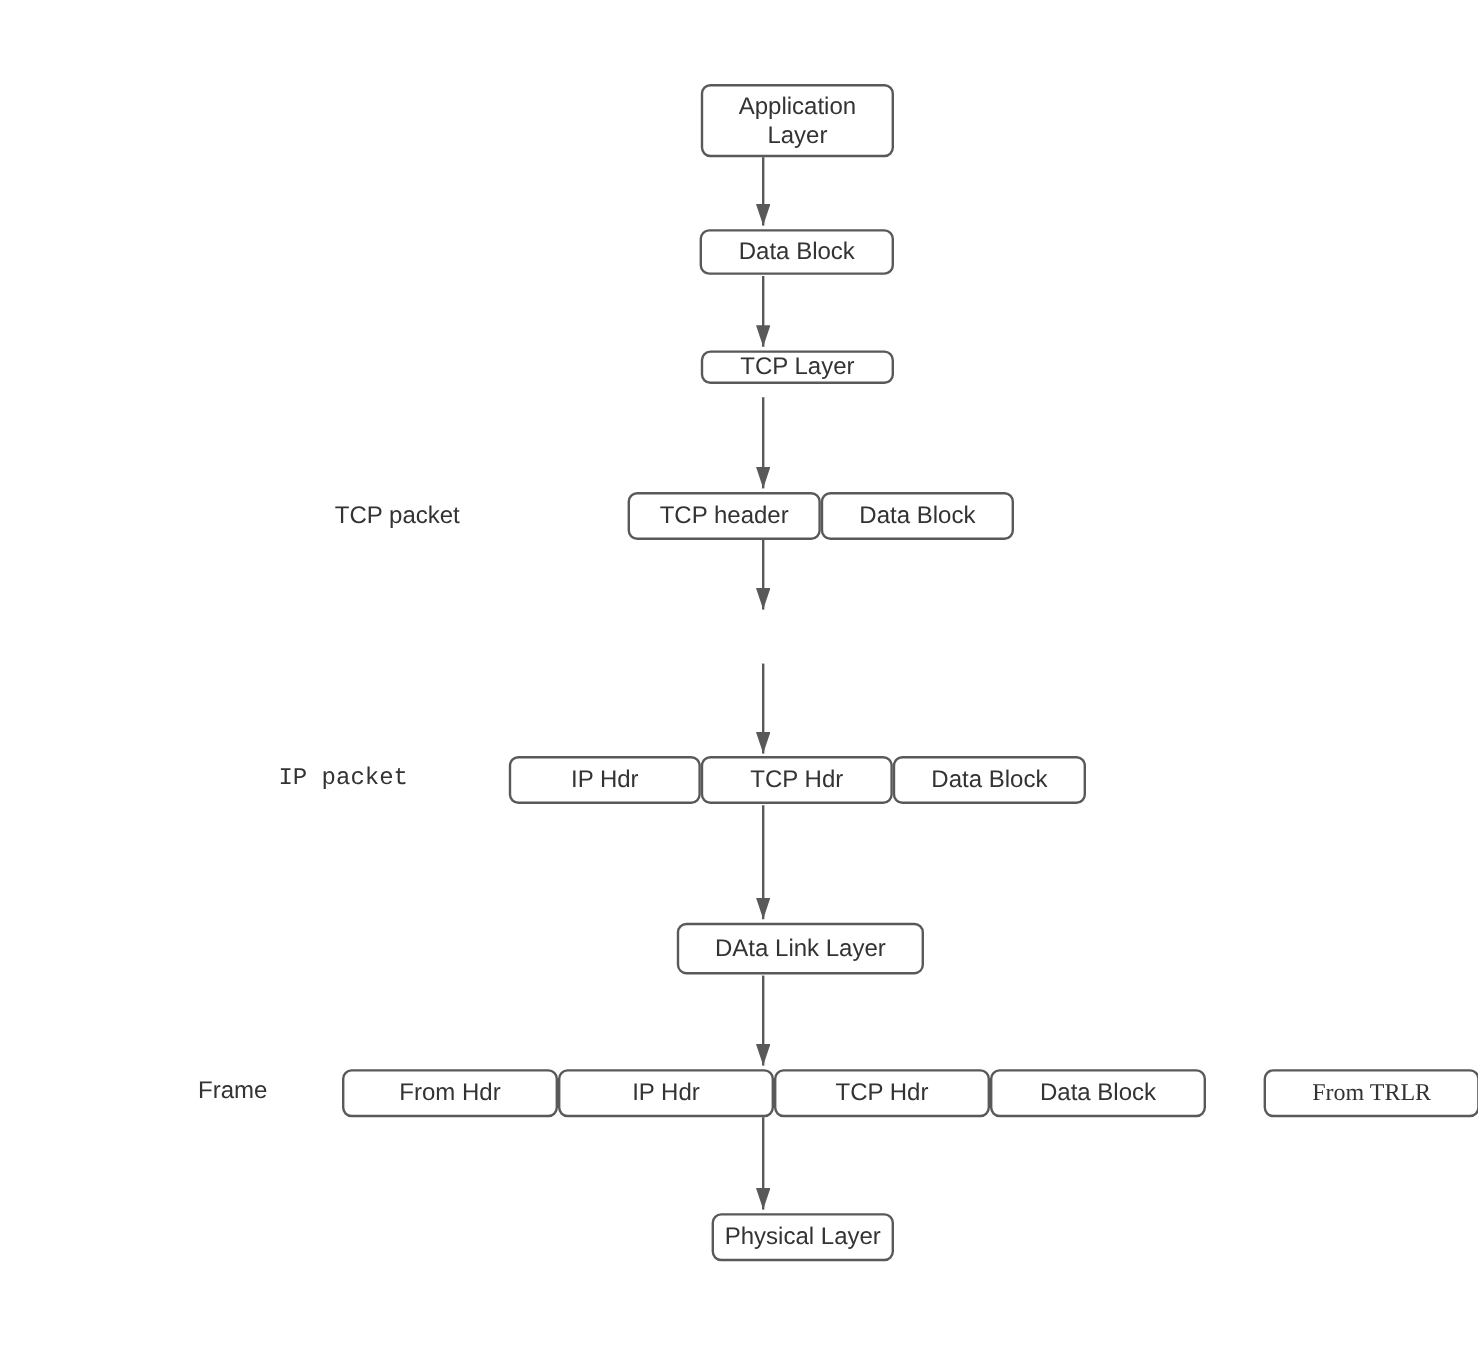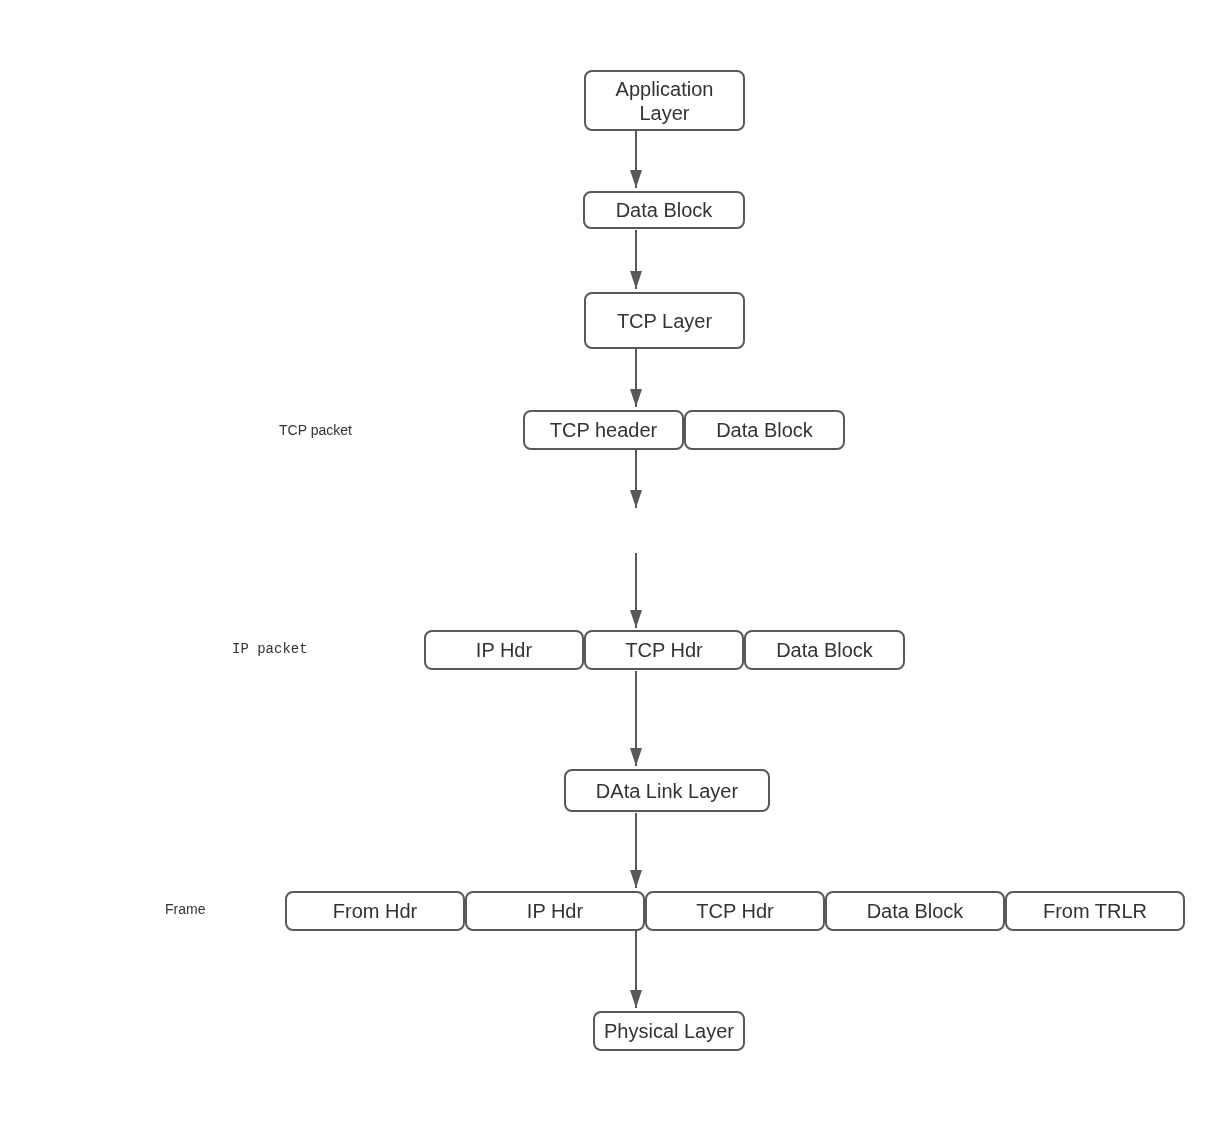--- a/index.html
+++ b/index.html
@@ -42,21 +42,21 @@
     line-height: 24px;
     white-space: nowrap;
     margin-left: 28px;
   }
   .node.multiline {
     white-space: normal;
     padding: 0 28px;
   }
   .row-label {
     position: absolute;
-    font-size: 14px;
+    font-size: 20px;
     line-height: 24px;
     white-space: nowrap;
   }
 </style>
 </head>
 <body>
 
 <div class="canvas">
 
   <svg class="connectors" viewBox="0 0 1232 1122" xmlns="http://www.w3.org/2000/svg">
@@ -76,21 +76,21 @@
   </svg>
 
   <div class="node multiline" style="left:556px; top:70px; width:161px; height:61px;">
     <span>Application Layer</span>
   </div>
 
   <div class="node" style="left:555px; top:191px; width:162px; height:38px;">
     <span>Data Block</span>
   </div>
 
-  <div class="node" style="left:556px; top:292px; width:161px; height:57px;">
+  <div class="node" style="left:556px; top:292px; width:161px; height:28px;">
     <span>TCP Layer</span>
   </div>
 
   <div class="row-label" style="left:279px; top:418px;">TCP packet</div>
   <div class="node" style="left:495px; top:410px; width:161px; height:40px;">
     <span>TCP header</span>
   </div>
   <div class="node" style="left:656px; top:410px; width:161px; height:40px;">
     <span>Data Block</span>
   </div>
@@ -117,21 +117,21 @@
   </div>
   <div class="node" style="left:437px; top:891px; width:180px; height:40px;">
     <span>IP Hdr</span>
   </div>
   <div class="node" style="left:617px; top:891px; width:180px; height:40px;">
     <span>TCP Hdr</span>
   </div>
   <div class="node" style="left:797px; top:891px; width:180px; height:40px;">
     <span>Data Block</span>
   </div>
-  <div class="node" style="left:977px; top:891px; width:180px; height:40px;">
+  <div class="node" style="left:1025px; top:891px; width:180px; height:40px;font-family:Liberation Serif, serif;">
     <span>From TRLR</span>
   </div>
 
   <div class="node" style="left:565px; top:1011px; width:152px; height:40px;">
     <span>Physical Layer</span>
   </div>
 
 </div>
 
 </body></html>

